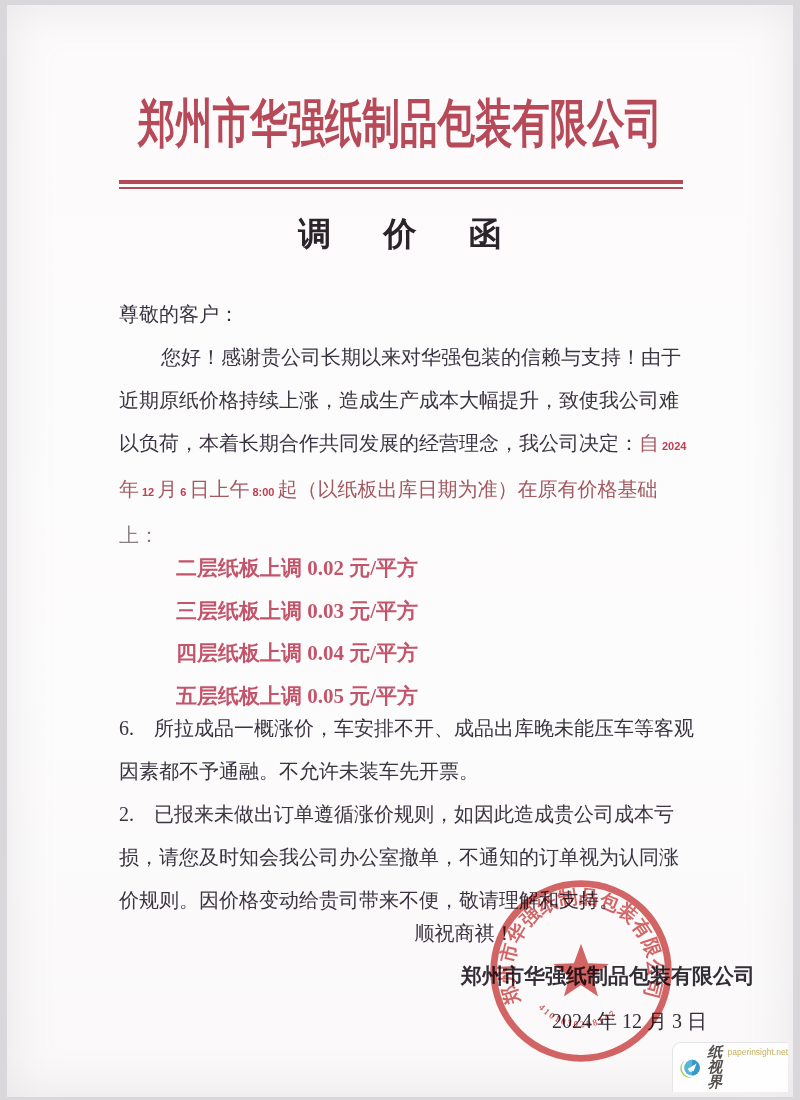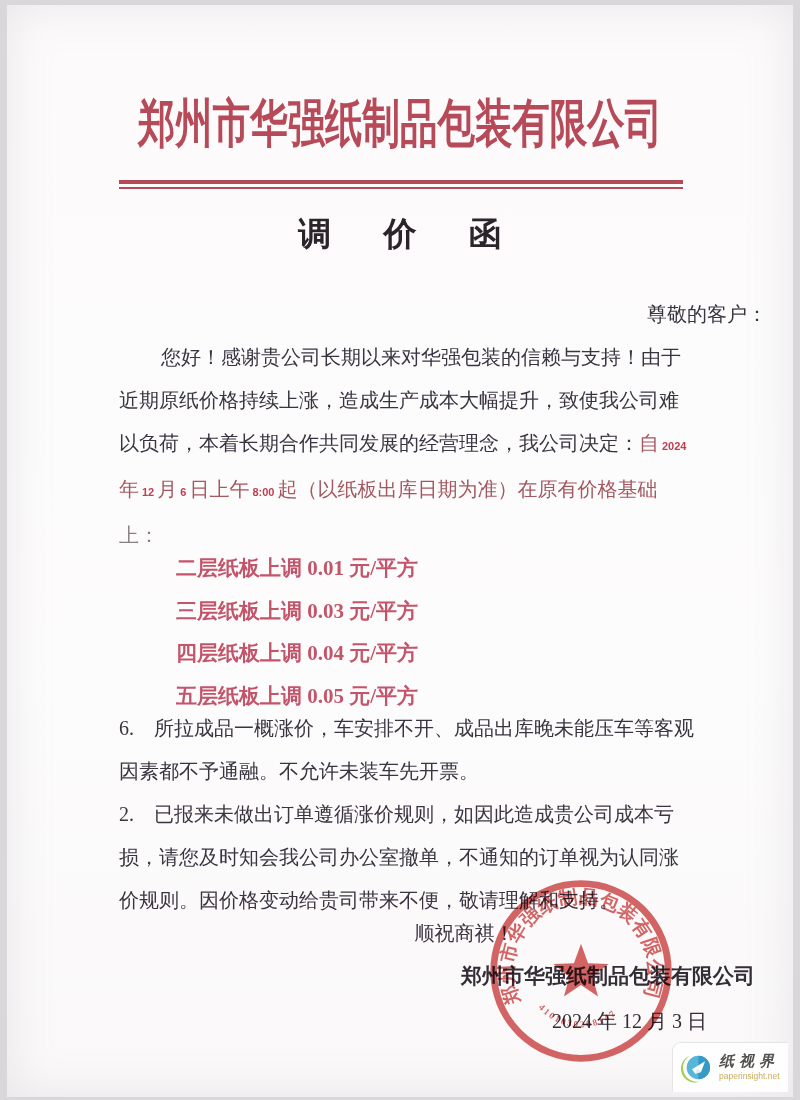--- a/index.html
+++ b/index.html
@@ -24,21 +24,21 @@
   }
   .letter-title{
     position:absolute;top:207px;left:0;width:100%;margin:0;
     text-align:center;font-size:33px;font-weight:bold;color:#29252a;
     letter-spacing:22px;text-indent:22px;
   }
   .body-text{
     position:absolute;left:112px;top:288px;width:648px;
     font-size:20px;line-height:43px;color:#3a3440;
   }
-  .salutation{white-space:nowrap;text-align:right;}
+  .salutation{white-space:nowrap;}
   .para{margin:0;text-indent:42px;white-space:pre-line;word-spacing:-2px;}
   .rd{color:#a3575e;}
   .num{font-family:"Liberation Sans","DejaVu Sans",sans-serif;font-weight:bold;font-size:11px;color:#bf3e50;}
   .tail{color:#8a8084;}
   .prices{margin:-10px 0 0 57px;font-weight:bold;font-size:21px;line-height:42.7px;color:#c3556b;}
   .term{margin:-10.5px 0 0 0;white-space:pre-line;word-spacing:-2px;}
   .term + .term{margin-top:0;}
   .closing{margin:-10px 0 0 43px;text-align:center;}
   .signature{margin-top:0;text-align:right;}
   .sig-company{font-size:21px;font-weight:bold;padding-right:12px;white-space:nowrap;color:#332d36;}
@@ -46,21 +46,21 @@
   .stamp{
     position:absolute;left:477px;top:869px;width:194px;height:194px;
     opacity:.82;mix-blend-mode:multiply;
   }
   .stamp text{font-family:"Liberation Serif","DejaVu Serif",serif;}
   .watermark{
     position:absolute;right:5px;bottom:5px;width:116px;height:50px;
     background:#fefefe;border-top:1px solid #e6e4e6;border-left:1px solid #e6e4e6;
     border-top-left-radius:9px;display:flex;align-items:center;gap:4px;padding-left:6px;box-sizing:border-box;
   }
-  .wm-text{display:flex;flex-direction:column;line-height:1;}
+  .wm-text{display:flex;flex-direction:row;line-height:1;}
   .wm-brand{font-size:15px;color:#53504e;letter-spacing:5px;font-style:italic;font-weight:bold;}
   .wm-site{font-size:8.5px;color:#c6ae5e;font-family:"Liberation Sans","DejaVu Sans",sans-serif;margin-top:3px;}
 </style>
 </head>
 <body>
 
 <div class="page">
 
   <h1 class="company-title">郑州市华强纸制品包装有限公司</h1>
 
@@ -72,21 +72,21 @@
 
     <div class="salutation">尊敬的客户：</div>
 
     <p class="para"><span>您好！感谢贵公司长期以来对华强包装的信赖与支持！由于
 近期原纸价格持续上涨，造成生产成本大幅提升，致使我公司难
 以负荷，本着长期合作共同发展的经营理念，我公司决定：</span><span class="rd">自 </span><span class="rd num">2024</span><span class="rd">
 年 </span><span class="rd num">12</span><span class="rd"> 月 </span><span class="rd num">6</span><span class="rd"> 日上午 </span><span class="rd num">8:00</span><span class="rd"> 起（以纸板出库日期为准）在原有价格基础
 </span><span class="tail">上：</span></p>
 
     <div class="prices">
-      <div>二层纸板上调 0.01 元/平方</div>
+      <div>二层纸板上调 0.02 元/平方</div>
       <div>三层纸板上调 0.03 元/平方</div>
       <div>四层纸板上调 0.04 元/平方</div>
       <div>五层纸板上调 0.05 元/平方</div>
     </div>
 
     <p class="term">6.　所拉成品一概涨价，车安排不开、成品出库晚未能压车等客观
 因素都不予通融。不允许未装车先开票。</p>
     <p class="term">2.　已报来未做出订单遵循涨价规则，如因此造成贵公司成本亏
 损，请您及时知会我公司办公室撤单，不通知的订单视为认同涨
 价规则。因价格变动给贵司带来不便，敬请理解和支持。</p>

